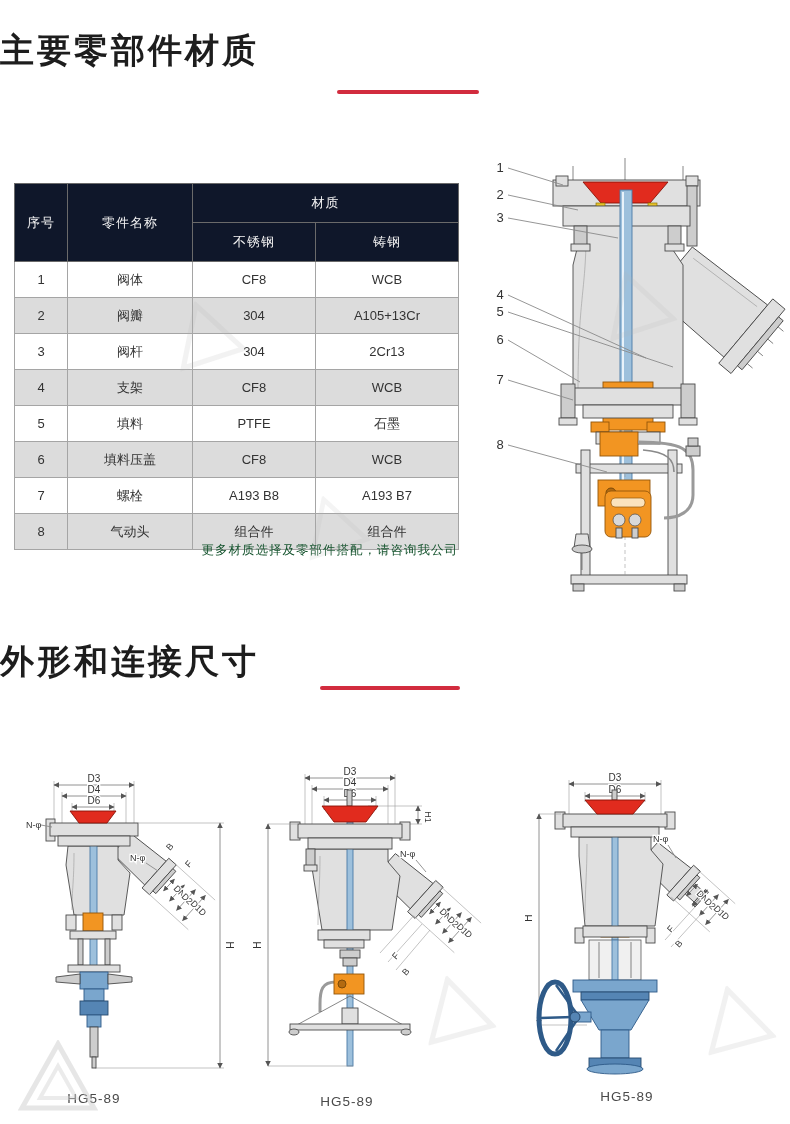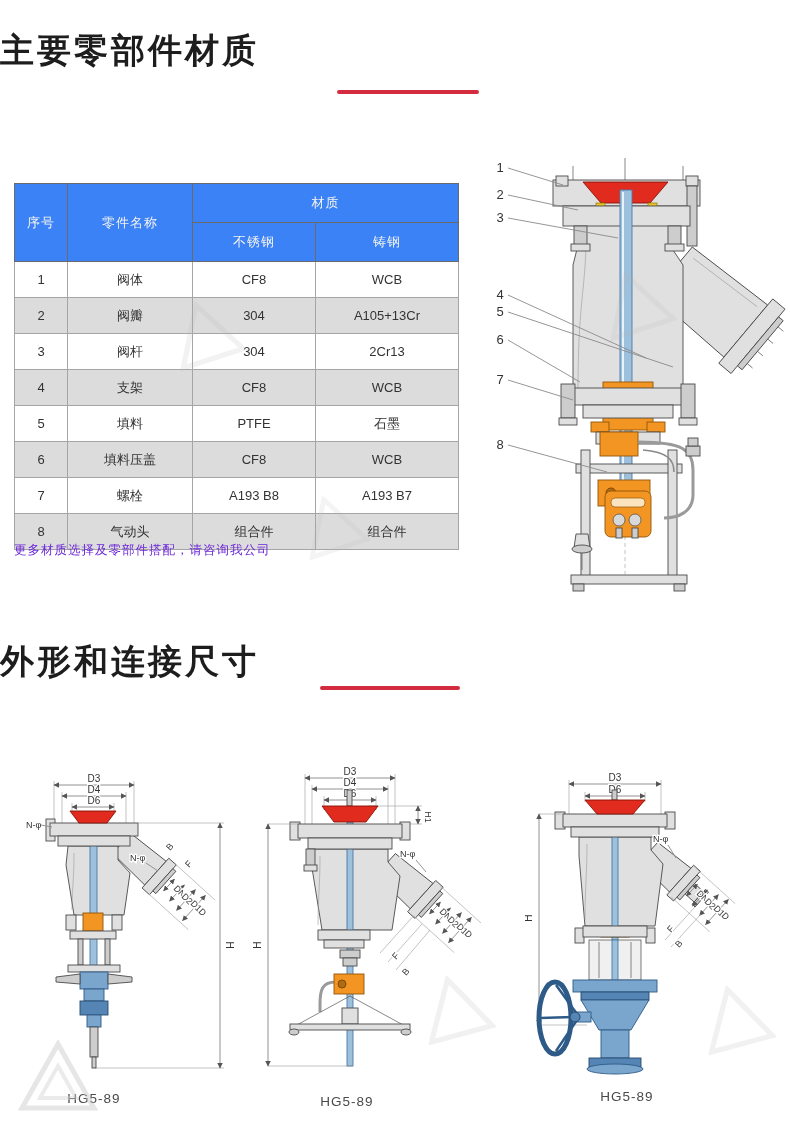--- a/index.html
+++ b/index.html
@@ -11,31 +11,31 @@
     position:absolute;left:0;width:790px;
     font-size:34px;font-weight:bold;color:#1d1d1d;letter-spacing:3px;
   }
   .rule{position:absolute;height:4px;border-radius:2px;}
   
   .mat-table{
     position:absolute;left:14px;top:183px;border-collapse:collapse;
     table-layout:fixed;width:444px;font-size:13px;color:#333;
   }
   .mat-table th{
-    background:#3b82f6;color:#f2f2f2;font-weight:normal;font-size:13px;
+    background:#0f172a;color:#f2f2f2;font-weight:normal;font-size:13px;
     border:1px solid #6a6a6a;height:36px;letter-spacing:1px;
   }
   .mat-table td{
     border:1px solid #a5a5a5;height:33px;text-align:center;background:#ffffff;
   }
   .mat-table tr.alt td{background:#dcdcdc;}
   .c0{width:53px}.c1{width:125px}.c2{width:123px}.c3{width:143px}
   .footnote{
-    position:absolute;left:14px;top:542px;width:444px;
-    font-size:12.5px;color:#6d28d9;letter-spacing:1px;
+    position:absolute;left:14px;top:542px;width:444px;text-align:right;
+    font-size:12.5px;color:#14532d;letter-spacing:1px;
   }
   
   svg{position:absolute;}
   .metal{fill:#e0e0e0;stroke:#4a4a4a;stroke-width:.9}
   .metal2{fill:#cdcdcd;stroke:#4a4a4a;stroke-width:.9}
   .metal3{fill:#f0f0f0;stroke:#5a5a5a;stroke-width:.8}
   .red{fill:#e12b1e;stroke:#891207;stroke-width:.9}
   .yellow{fill:#e6c32a;stroke:#8f7408;stroke-width:.7}
   .orange{fill:#f29522;stroke:#93560a;stroke-width:.9}
   .stem{fill:#9dc0dc;stroke:#4a7aa6;stroke-width:.9}

